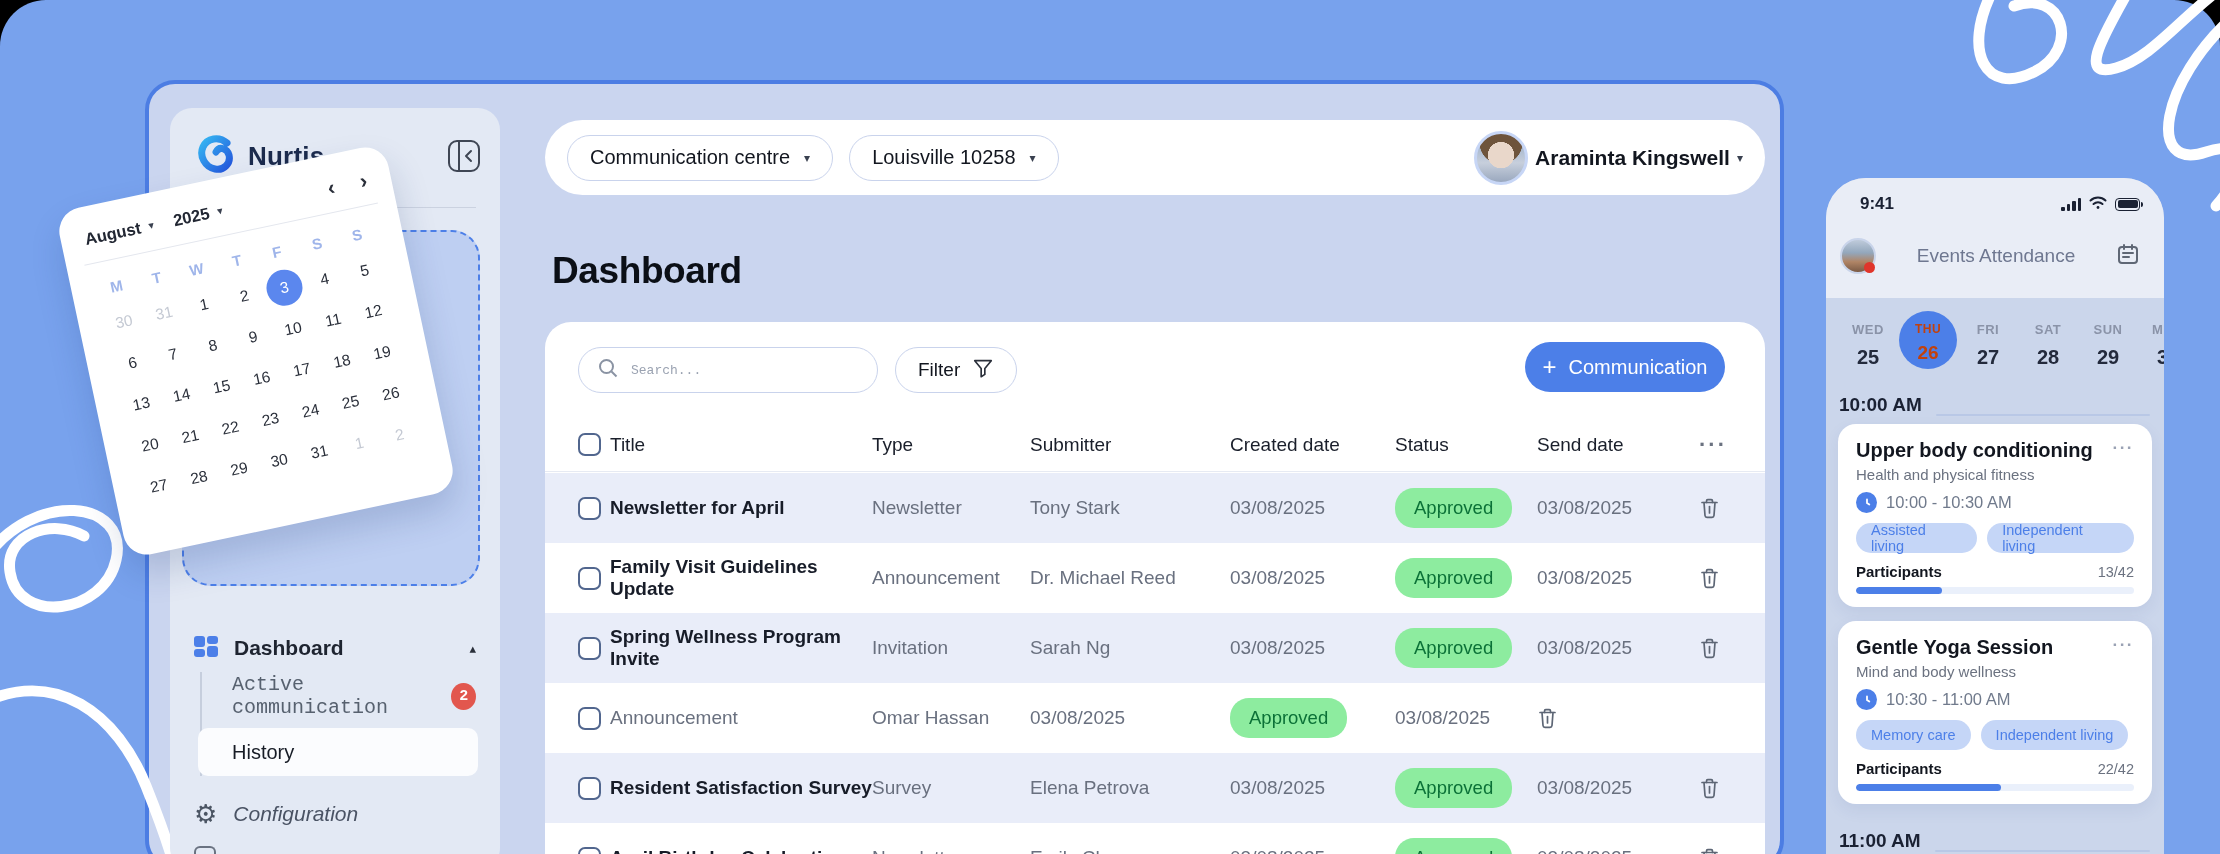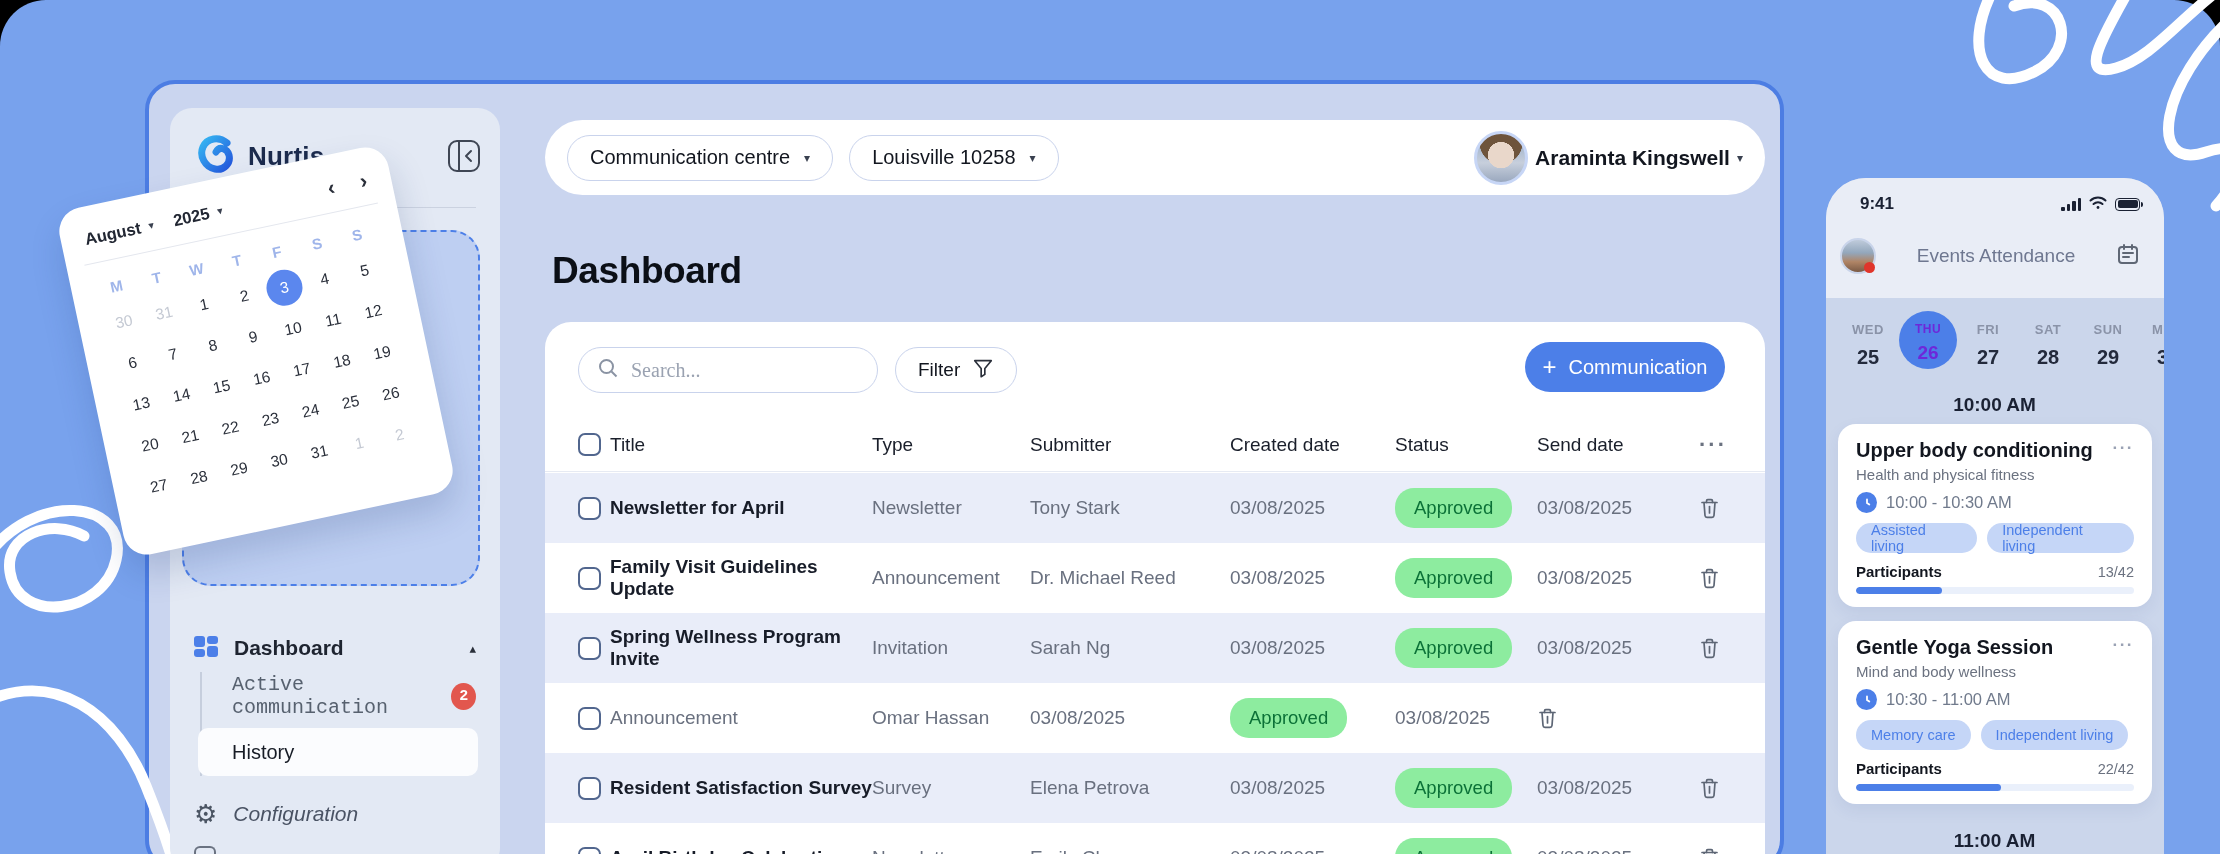--- a/index.html
+++ b/index.html
@@ -75,22 +75,22 @@
               linear-gradient(180deg,#8FA6C4 0%, #C7CFDC 60%, #9AA8BE 100%); }
   .user-name { font-size:21px; font-weight:600; color:#12161F; }
 
   
   .page-title { position:absolute; left:552px; top:250px; font-size:37px; font-weight:800; color:#0B0F16;
                 letter-spacing:-.4px; z-index:4; }
   .content-card { position:absolute; left:545px; top:322px; width:1220px; height:532px; background:#fff;
                   border-radius:26px 26px 0 0; z-index:4; }
   .search-pill { position:absolute; left:33px; top:25px; width:300px; height:46px; border:1.5px solid #C9D3EC;
                  border-radius:23px; display:flex; align-items:center; padding:0 18px; gap:12px; }
-  .search-pill input { border:none; outline:none; flex:1; font-size:20px; color:#3A4150;
-                       font-family:Liberation Serif, serif; background:transparent; }
+  .search-pill input { border:none; outline:none; flex:1; font-size:13px; color:#3A4150;
+                       font-family:Liberation Mono, monospace; background:transparent; }
   .search-pill input::placeholder { color:#9AA2B1; }
   .filter-pill { position:absolute; left:350px; top:25px; height:46px; border:1.5px solid #C9D3EC;
                  border-radius:23px; display:flex; align-items:center; gap:12px; padding:0 22px;
                  font-size:19px; color:#12161F; cursor:pointer; }
   .comm-btn { position:absolute; left:980px; top:20px; width:200px; height:50px; background:#4C7FE8;
               border:none; border-radius:25px; color:#fff; font-size:20px; font-family:inherit;
               display:flex; align-items:center; justify-content:center; gap:12px; cursor:pointer; }
   .comm-btn .plus { font-size:24px; font-weight:400; line-height:1; }
 
   .tgrid { display:grid; grid-template-columns:32px 262px 158px 200px 165px 142px 162px 40px;
@@ -126,24 +126,24 @@
                   background:linear-gradient(180deg,#BFCBDB 0%, #93A7BC 40%, #B08566 68%, #7A5A45 100%); }
   .phone-avatar::after { content:""; position:absolute; right:-1px; bottom:-1px; width:11px; height:11px;
                          border-radius:50%; background:#E0352B; }
   .phone-title { flex:1; text-align:center; font-size:19px; font-weight:500; color:#6E7790; }
   .pdays { position:absolute; left:12px; top:120px; height:110px; display:flex; overflow:hidden; right:0; }
   .pday { width:60px; flex:0 0 60px; position:relative; text-align:center; cursor:pointer; }
   .pdow { margin-top:24px; font-size:13px; font-weight:600; color:#8A93A8; letter-spacing:.5px; }
   .pnum { margin-top:9px; font-size:20px; font-weight:600; color:#232A3C; }
   .pday.selected .pcirc { position:absolute; left:50%; top:13px; transform:translateX(-50%);
         width:58px; height:58px; border-radius:50%; background:#4C7FE8; }
-  .pday.selected .pdow, .pday.selected .pnum { position:relative; color:#6d28d9; }
+  .pday.selected .pdow, .pday.selected .pnum { position:relative; color:#c2410c; }
   .pday.selected .pdow { margin-top:24px; font-size:12px; }
   .pday.selected .pnum { margin-top:6px; font-size:19px; }
-  .psection { position:absolute; left:13px; right:14px; display:flex; align-items:center;flex-direction:column; }
+  .psection { position:absolute; left:13px; right:14px; display:flex; align-items:flex-end; }
   .psection .ptime { font-size:19px; font-weight:700; color:#1A2133; }
   .psection .pline { flex:1; height:2px; background:#B9C8E6; margin-left:14px; border-radius:1px; }
   .event-list { position:absolute; left:12px; right:12px; top:246px; }
   .event-card { background:#fff; border-radius:18px; padding:14px 18px 13px;
                 box-shadow:0 6px 16px rgba(40,70,140,.08); margin-bottom:14px; }
   .ev-top { display:flex; align-items:flex-start; }
   .ev-title { font-size:20px; font-weight:700; color:#12161F; line-height:25px; }
   .ev-dots { margin-left:auto; font-size:17px; color:#9AA2B4; letter-spacing:1.5px; font-weight:700; cursor:pointer; }
   .ev-sub { margin-top:3px; font-size:15px; color:#6B7280; line-height:18px; }
   .ev-time { margin-top:8px; display:flex; align-items:center; gap:9px; font-size:16.5px; color:#707A8C; }

